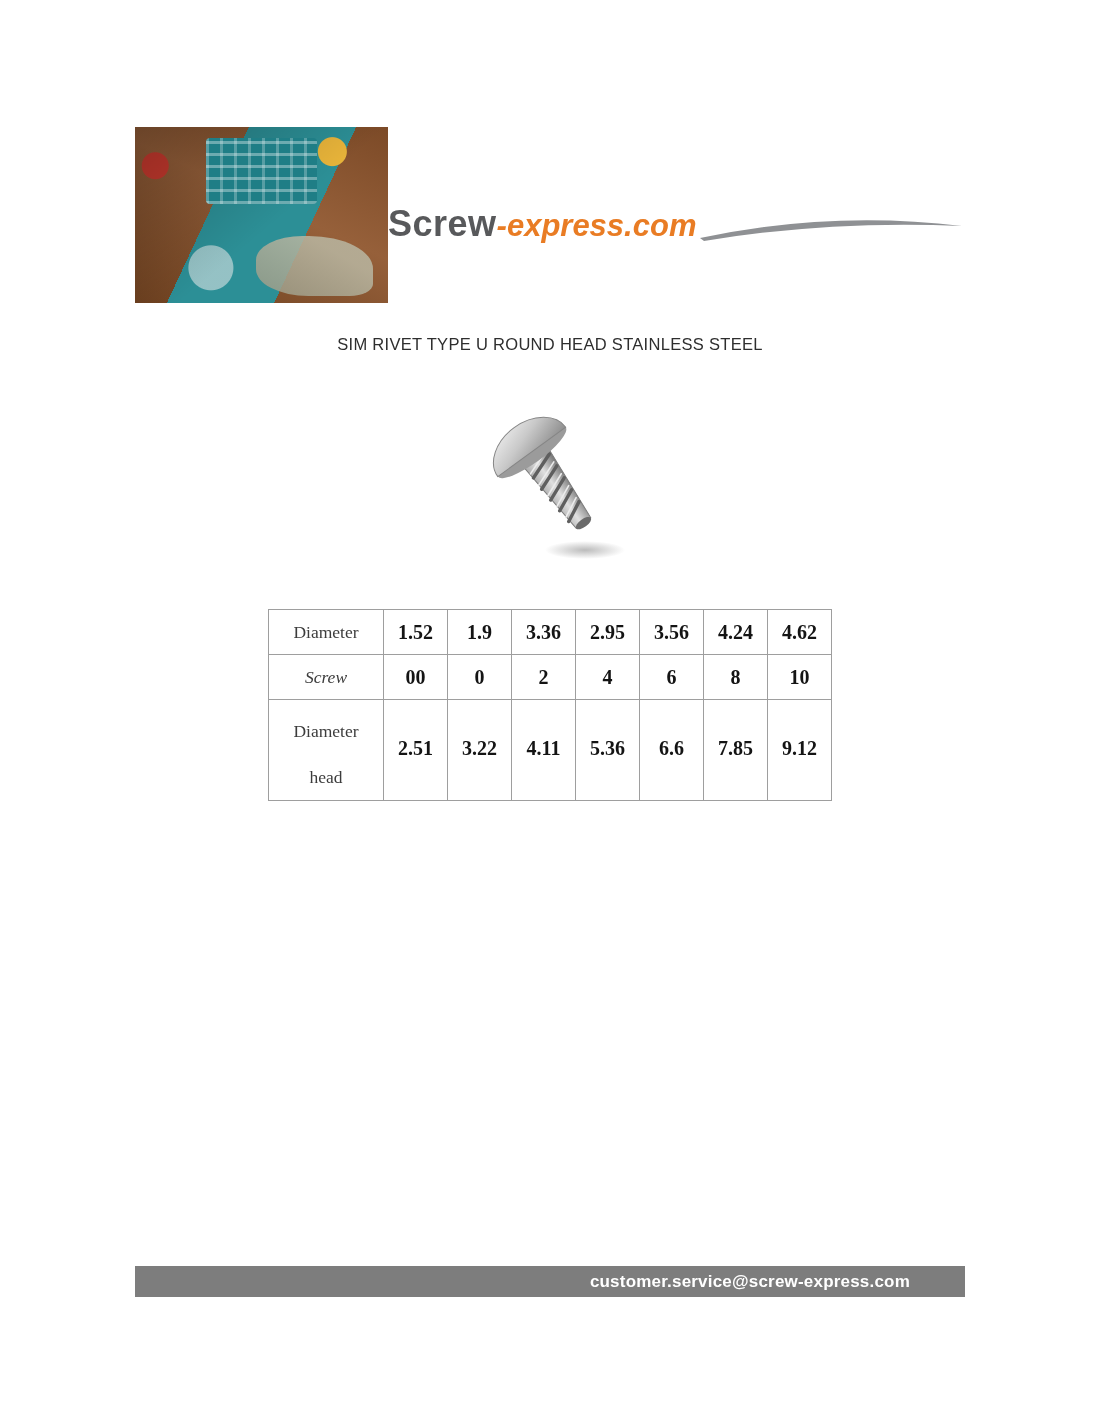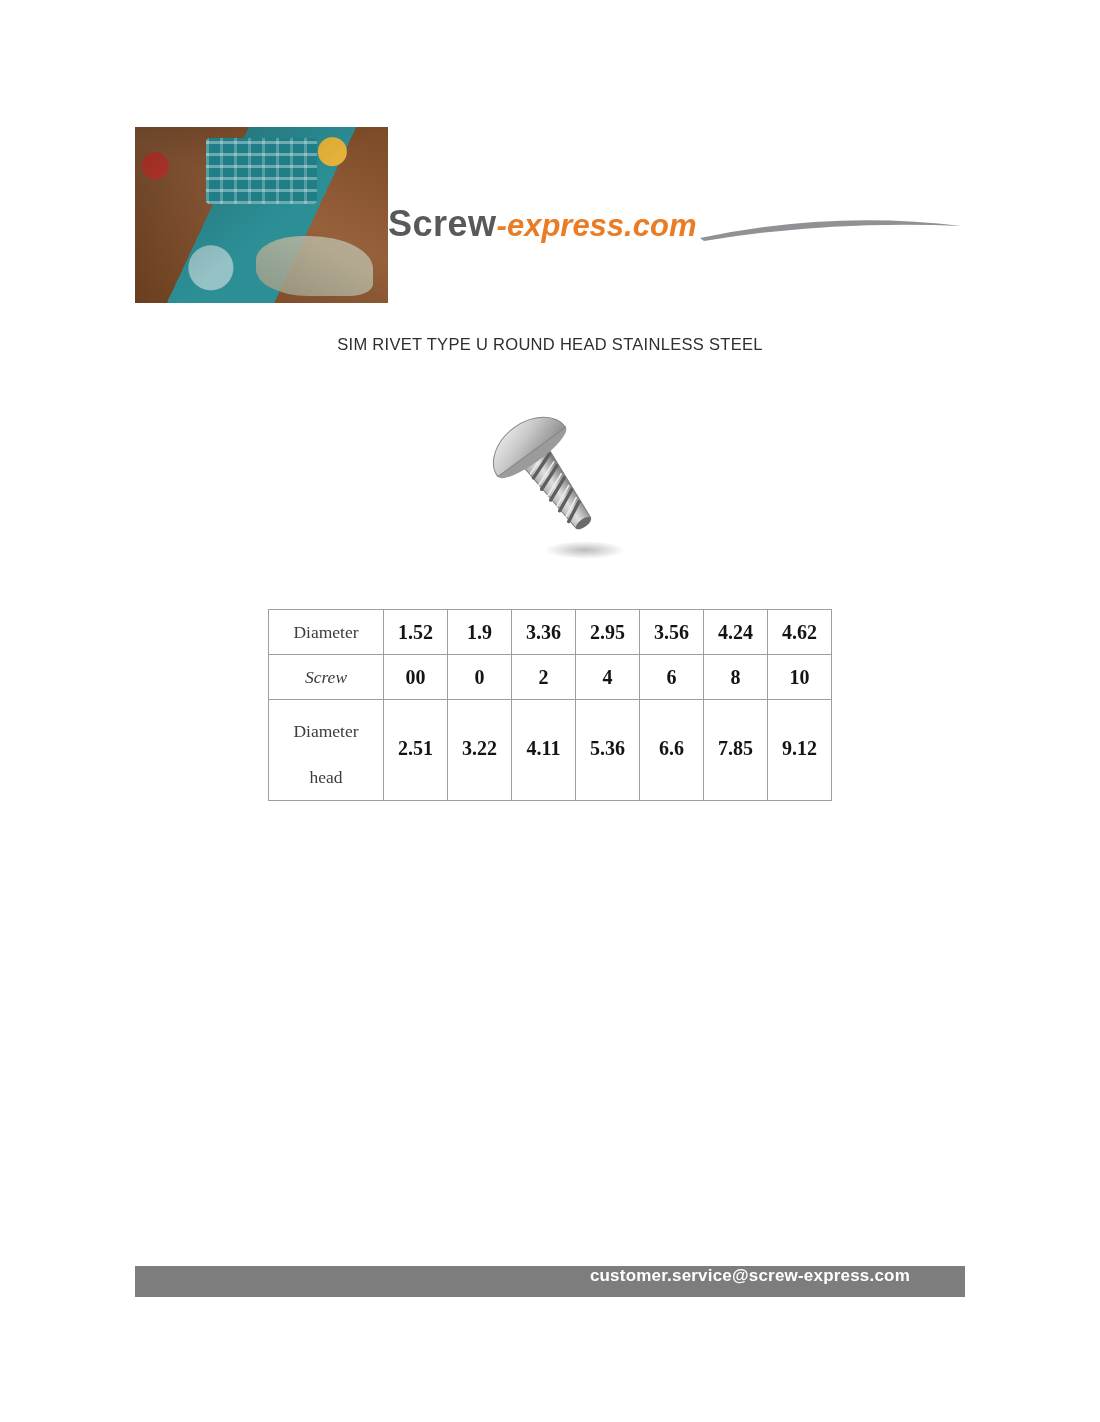--- a/index.html
+++ b/index.html
@@ -138,21 +138,21 @@
   tr.r-tall th{line-height:46px;padding-top:8px;}
   th.gauge-label{font-style:italic;font-size:19px;font-weight:600;color:#2b2b2b;}
 
   
   .footer{
     position:absolute;
     left:135px;
     bottom:125px;
     width:830px;height:31px;
     background:var(--footer-gray);
-    display:flex;align-items:flex-start;justify-content:flex-end;
+    display:flex;align-items:center;justify-content:flex-end;
     padding-right:55px;
   }
   .footer span{
     color:#ffffff;font-size:17px;font-weight:bold;
     letter-spacing:.2px;
   }
 </style>
 </head>
 <body>
 

